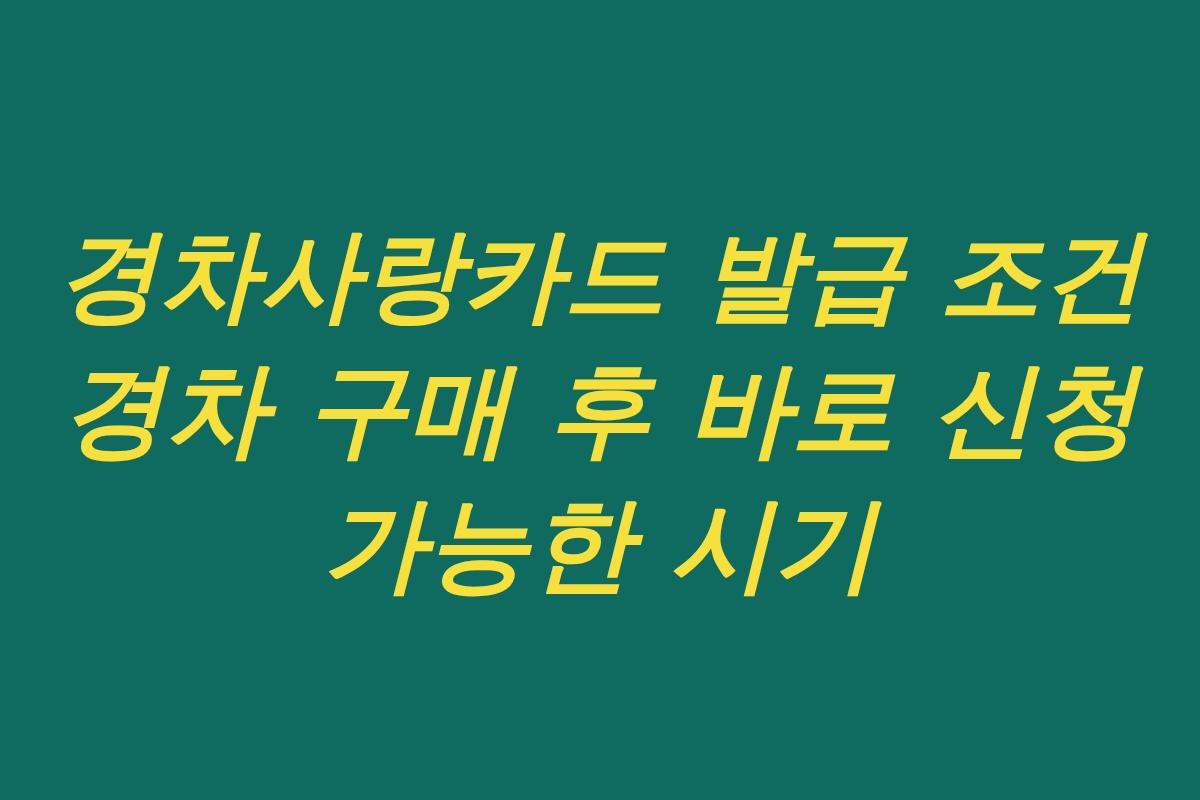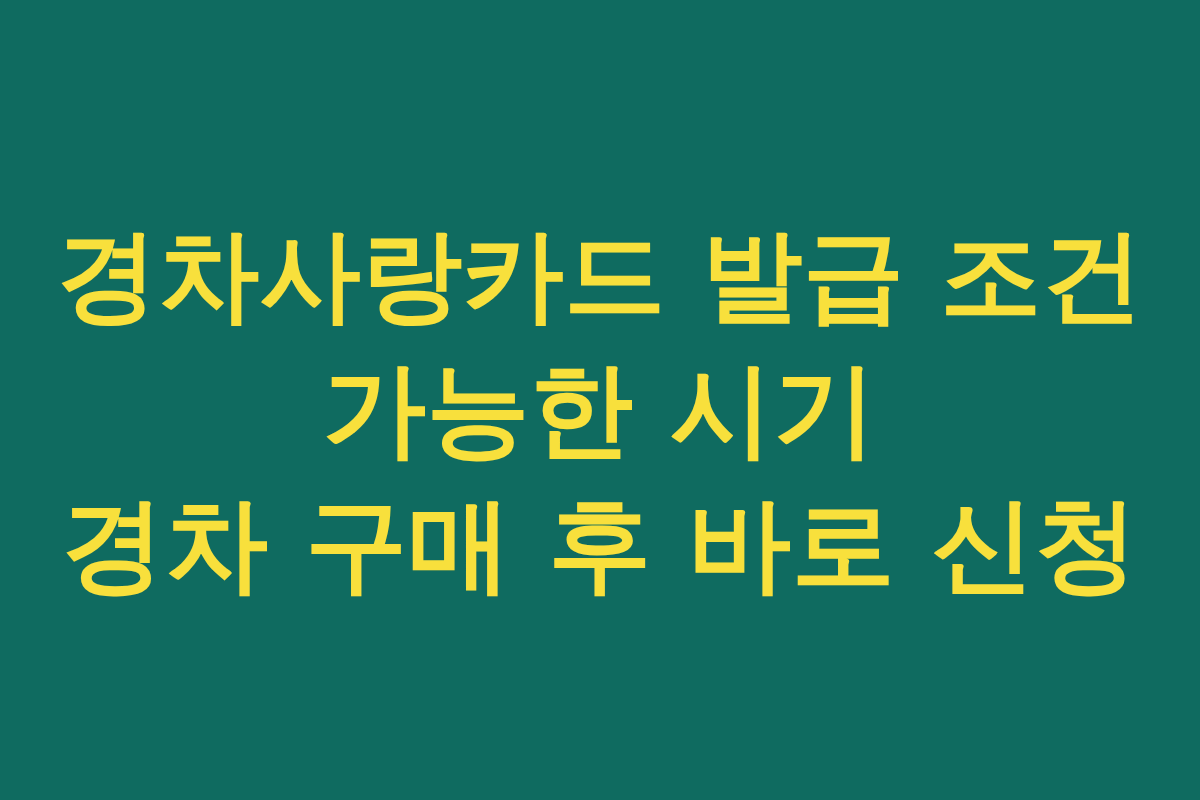--- a/index.html
+++ b/index.html
@@ -17,20 +17,21 @@
 
   #thumbnail-canvas {
     position: relative;
     width: 1200px;
     height: 800px;
     box-sizing: border-box;
     display: flex;
     align-items: center;
     justify-content: center;
     background: #0F6B60;
+    font-style: italic;
   }
 
   #headline-block {
     width: 100%;
     padding: 0 24px;
     box-sizing: border-box;
     text-align: center;
     
     transform: translateY(10px);
   }
@@ -54,19 +55,19 @@
 </style>
 </head>
 <body>
 
 <div id="thumbnail-canvas" style="background: rgb(15, 107, 96);">
 
   <div id="headline-block" style="text-align: center;">
 
     <span class="headline-line line-1" style="color: rgb(248, 224, 60);">경차사랑카드 발급 조건</span>
 
+    <span class="headline-line line-2" style="color: rgb(248, 224, 60);">경차 구매 후 바로 신청</span>
+
     <span class="headline-line line-3" style="color: rgb(248, 224, 60);">가능한 시기</span>
-
-    <span class="headline-line line-2" style="color: rgb(248, 224, 60);">경차 구매 후 바로 신청</span>
 
   </div>
 
 </div>
 
 </body></html>

